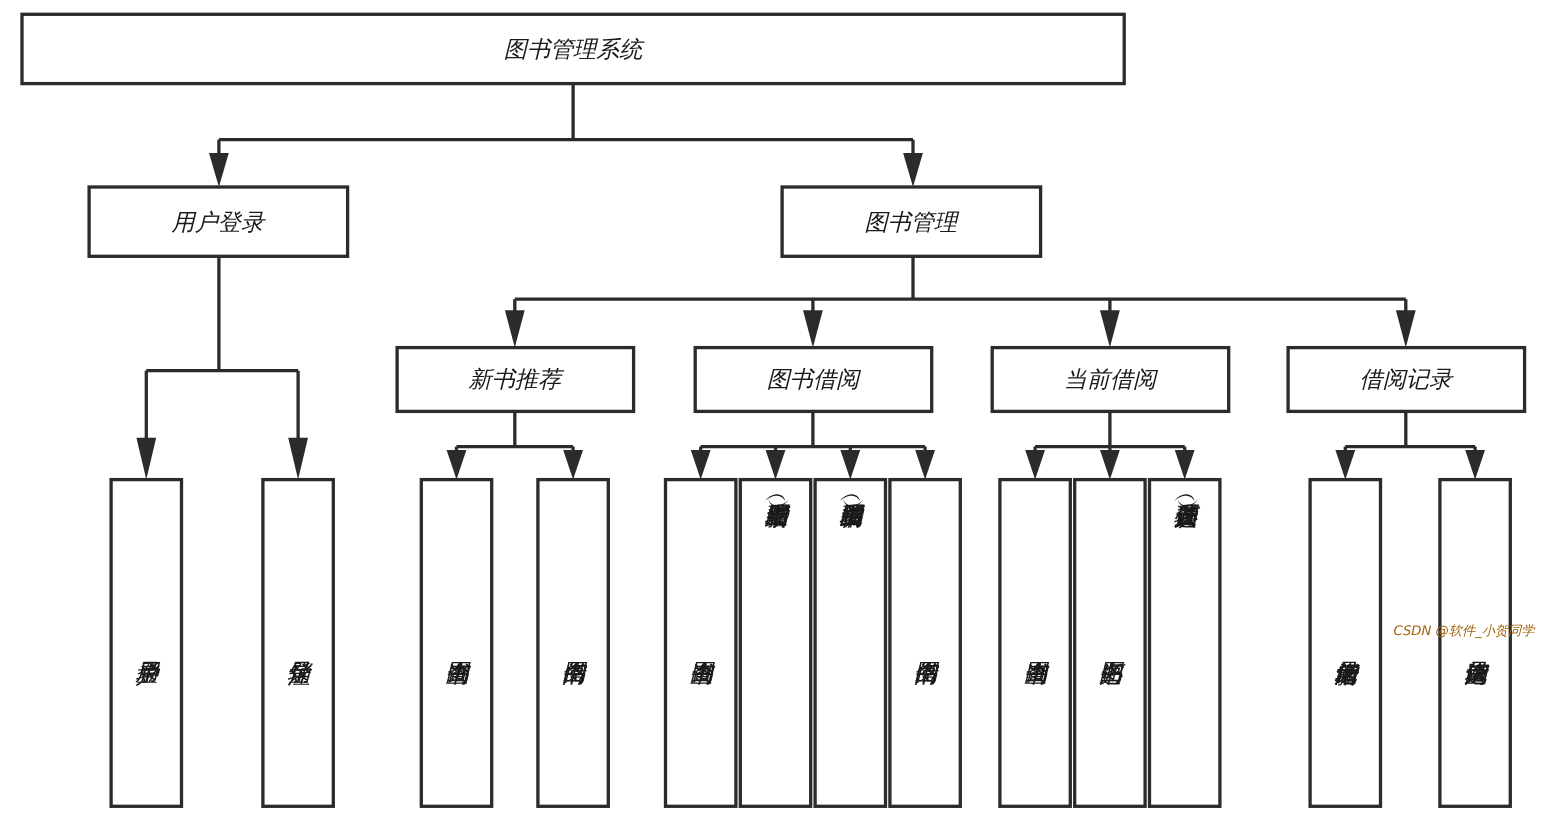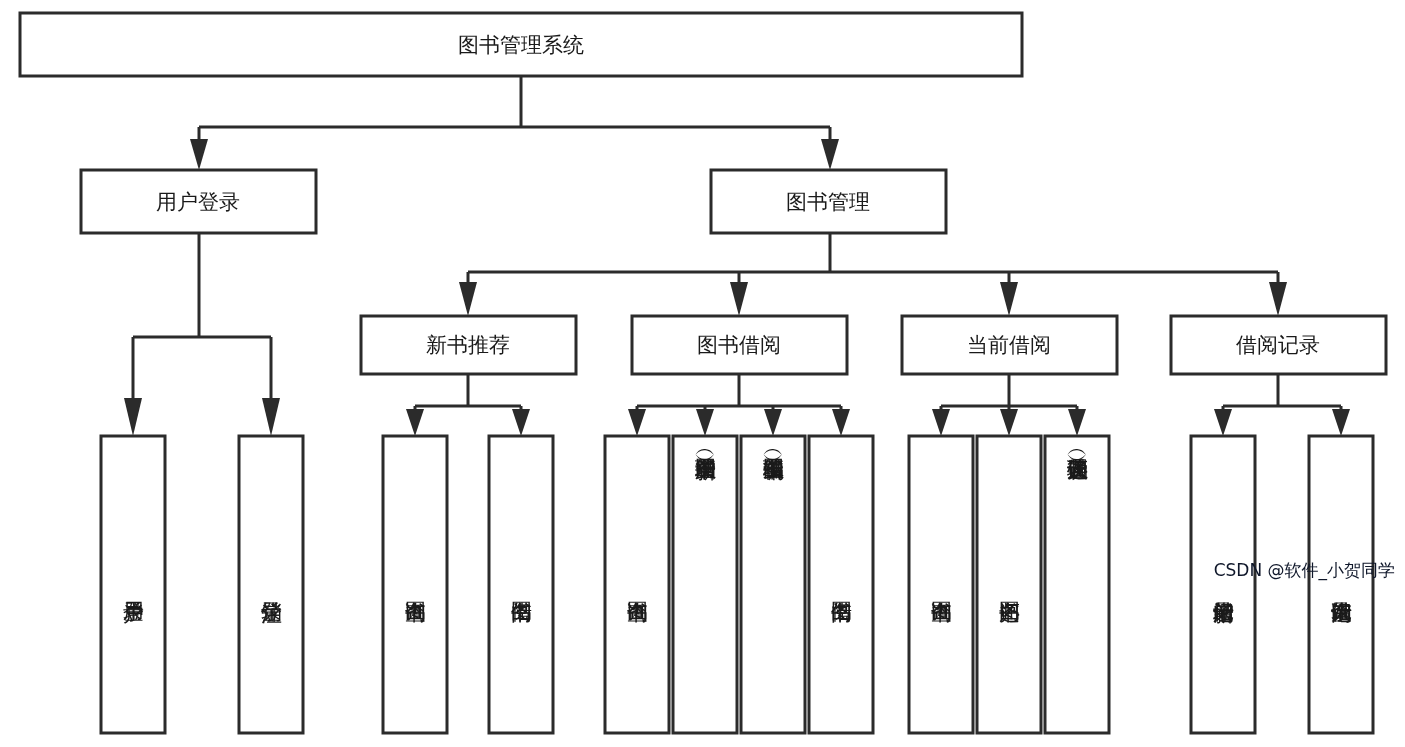--- a/index.html
+++ b/index.html
@@ -1,21 +1,21 @@
 <!DOCTYPE html>
 <html><head>
 <meta charset="utf-8">
 <style>
   html,body{margin:0;padding:0;background:#ffffff;}
   body{
     width:1405px;height:747px;
     font-family:"DejaVu Sans","Liberation Sans",sans-serif;
     overflow:hidden;
   }
-  #canvas{position:relative;width:1405px;height:587px;background:#fff;}
+  #canvas{position:relative;width:1405px;height:587px;background:#fff;font-style:italic;}
   svg.diagram{position:absolute;left:0;top:0;width:1405px;height:747px;display:block;}
 
   .node-rect{fill:#ffffff;stroke:#2b2b2b;stroke-width:3;}
   .conn{stroke:#2b2b2b;stroke-width:3;fill:none;stroke-linecap:butt;}
   .arrowhead{fill:#2b2b2b;stroke:none;}
 
   .node-label{
     fill:#1a1a1a;
     font-family:"DejaVu Sans","Liberation Sans",sans-serif;
     font-size:21px;
@@ -32,22 +32,22 @@
     text-align:center;
     white-space:nowrap;
     letter-spacing:0px;
   }
 
   .watermark{
     position:absolute;
     right:10px;
     bottom:5px;
     font-family:"DejaVu Sans","Liberation Sans",sans-serif;
-    font-size:17px;
-    color:#0f172a;
+    font-size:12px;
+    color:#a16207;
     white-space:nowrap;
     pointer-events:none;
   }
 </style>
 </head>
 <body>
 
 <div id="canvas">
 
   <svg class="diagram" viewBox="0 0 1405 747">

